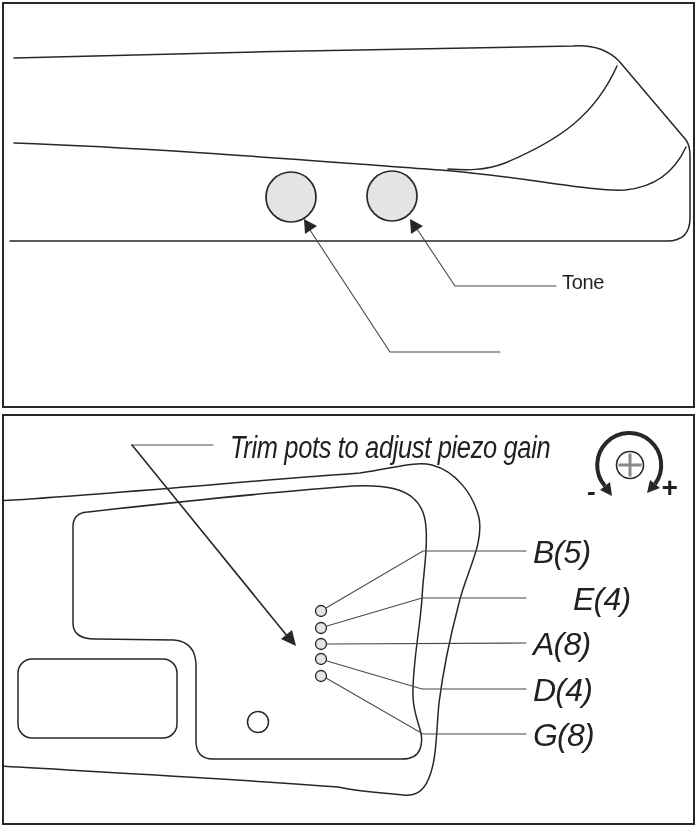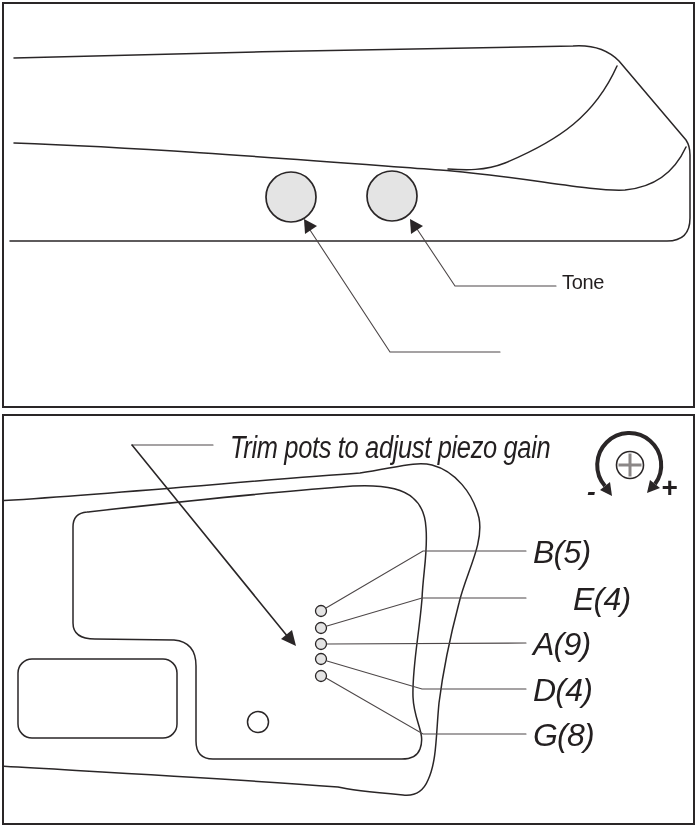--- a/index.html
+++ b/index.html
@@ -91,19 +91,19 @@
       <polygon class="solid" points="643,77 646,64 656,72"></polygon>
       <circle class="stroke" cx="626" cy="49" r="13.5" style="stroke-width:1.6"></circle>
       <path class="cross" d="M614.5,49 L637.5,49 M626,37.5 L626,60.5"></path>
     </g>
   </svg>
 
   <span class="lbl lbl-title" style="left:226px;top:16px;">Trim pots to adjust piezo gain</span>
 
   <span class="lbl lbl-pot" style="left:529px;top:120px;">B(5)</span>
   <span class="lbl lbl-pot" style="left:525px;top:167px;margin-left:44px;">E(4)</span>
-  <span class="lbl lbl-pot" style="left:529px;top:212px;">A(9)</span>
+  <span class="lbl lbl-pot" style="left:529px;top:212px;">A(8)</span>
   <span class="lbl lbl-pot" style="left:529px;top:258px;">D(4)</span>
   <span class="lbl lbl-pot" style="left:529px;top:303px;">G(8)</span>
 
   <span class="lbl lbl-sign" style="left:583px;top:62px;font-size:26px;">-</span>
   <span class="lbl lbl-sign" style="left:657px;top:58px;font-size:28px;">+</span>
 </div>
 
 </body></html>

